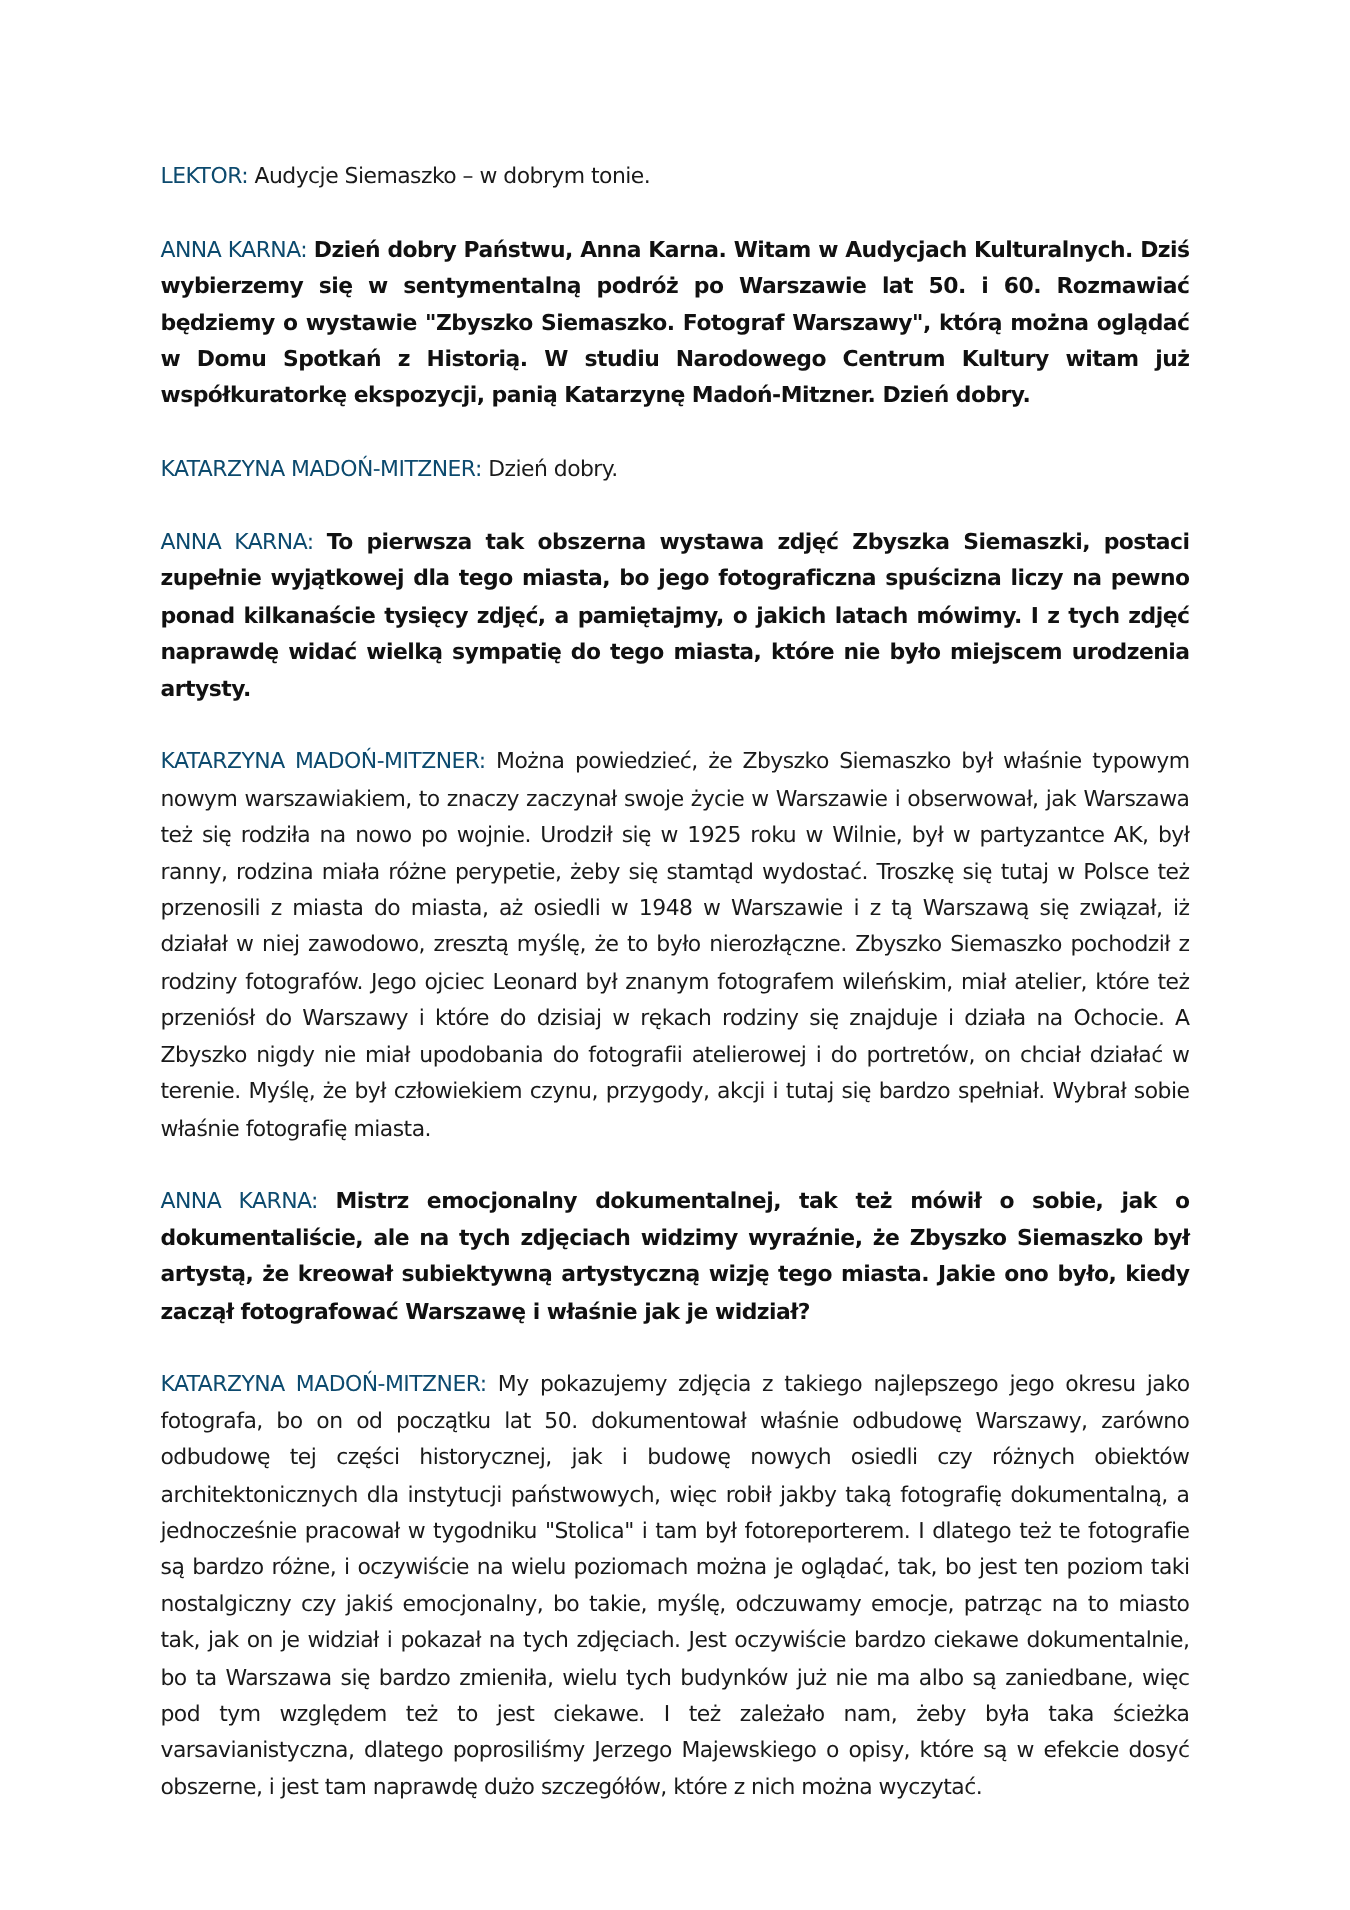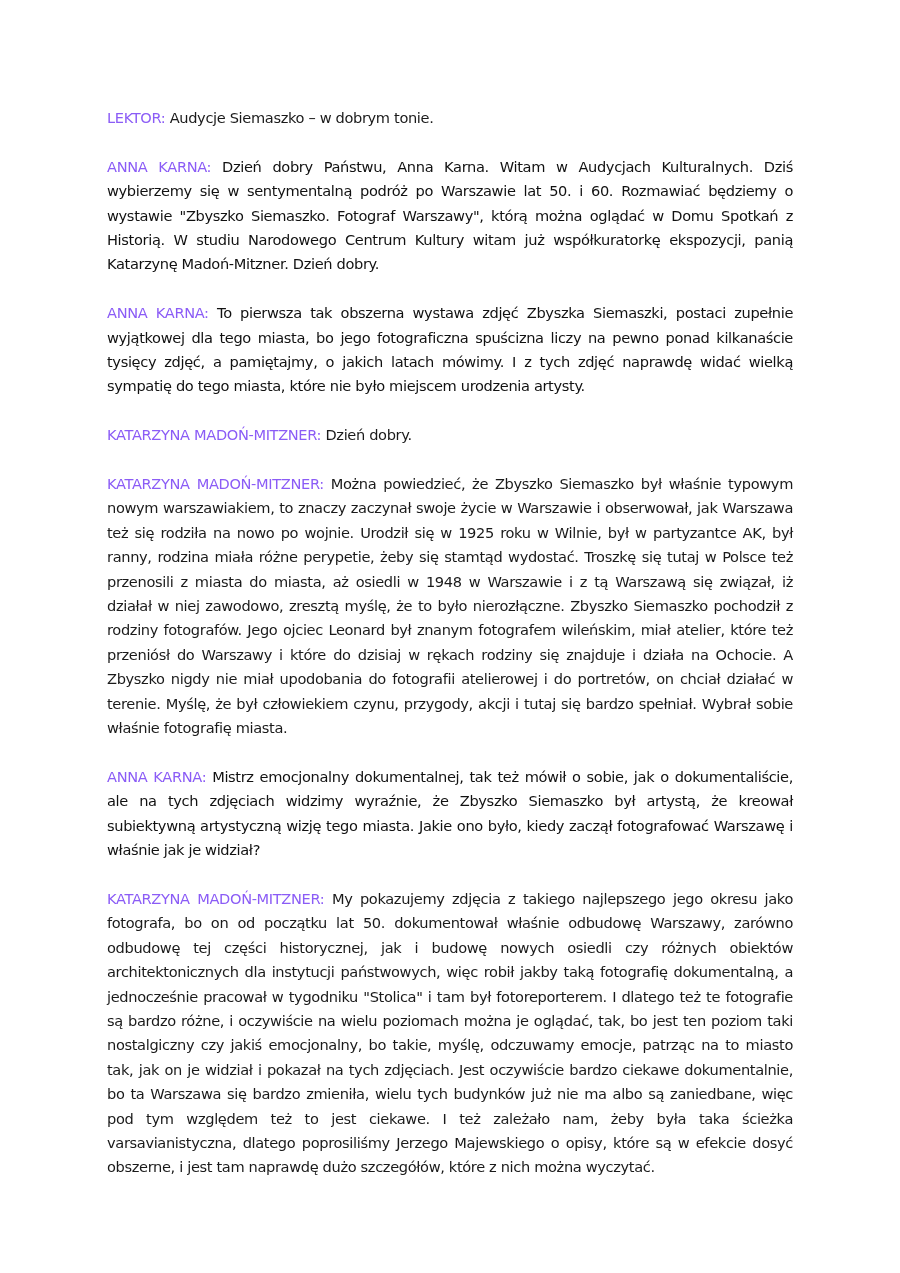--- a/index.html
+++ b/index.html
@@ -12,47 +12,47 @@
     font-family: "DejaVu Sans", sans-serif;
     font-size: 14.6px;
     line-height: 24.4px;
     color: #1a1a1a;
     letter-spacing: -0.35px;
   }
   .para {
     margin: 0 0 24.4px 0;
     text-align: justify;
   }
-  .speaker { font-weight: normal; color: #8b5cf6; }
-  .bold { font-weight: normal; color: #111; }
+  .speaker { font-weight: normal; color: #0c4a6e; }
+  .bold { font-weight: bold; color: #111; }
   .plain { font-weight: normal; }
 </style>
 </head>
 <body>
 
 <div class="page">
 
   <p class="para">
     <span class="speaker">LEKTOR:</span>
     <span class="plain">Audycje Siemaszko – w dobrym tonie.</span>
   </p>
 
   <p class="para">
     <span class="speaker">ANNA KARNA:</span>
     <span class="bold">Dzień dobry Państwu, Anna Karna. Witam w Audycjach Kulturalnych. Dziś wybierzemy się w sentymentalną podróż po Warszawie lat 50. i 60. Rozmawiać będziemy o wystawie "Zbyszko Siemaszko. Fotograf Warszawy", którą można oglądać w Domu Spotkań z Historią. W studiu Narodowego Centrum Kultury witam już współkuratorkę ekspozycji, panią Katarzynę Madoń-Mitzner. Dzień dobry.</span>
   </p>
 
   <p class="para">
-    <span class="speaker">ANNA KARNA:</span>
-    <span class="bold">To pierwsza tak obszerna wystawa zdjęć Zbyszka Siemaszki, postaci zupełnie wyjątkowej dla tego miasta, bo jego fotograficzna spuścizna liczy na pewno ponad kilkanaście tysięcy zdjęć, a pamiętajmy, o jakich latach mówimy. I z tych zdjęć naprawdę widać wielką sympatię do tego miasta, które nie było miejscem urodzenia artysty.</span>
+    <span class="speaker">KATARZYNA MADOŃ-MITZNER:</span>
+    <span class="plain">Dzień dobry.</span>
   </p>
 
   <p class="para">
-    <span class="speaker">KATARZYNA MADOŃ-MITZNER:</span>
-    <span class="plain">Dzień dobry.</span>
+    <span class="speaker">ANNA KARNA:</span>
+    <span class="bold">To pierwsza tak obszerna wystawa zdjęć Zbyszka Siemaszki, postaci zupełnie wyjątkowej dla tego miasta, bo jego fotograficzna spuścizna liczy na pewno ponad kilkanaście tysięcy zdjęć, a pamiętajmy, o jakich latach mówimy. I z tych zdjęć naprawdę widać wielką sympatię do tego miasta, które nie było miejscem urodzenia artysty.</span>
   </p>
 
   <p class="para">
     <span class="speaker">KATARZYNA MADOŃ-MITZNER:</span>
     <span class="plain">Można powiedzieć, że Zbyszko Siemaszko był właśnie typowym nowym warszawiakiem, to znaczy zaczynał swoje życie w Warszawie i obserwował, jak Warszawa też się rodziła na nowo po wojnie. Urodził się w 1925 roku w Wilnie, był w partyzantce AK, był ranny, rodzina miała różne perypetie, żeby się stamtąd wydostać. Troszkę się tutaj w Polsce też przenosili z miasta do miasta, aż osiedli w 1948 w Warszawie i z tą Warszawą się związał, iż działał w niej zawodowo, zresztą myślę, że to było nierozłączne. Zbyszko Siemaszko pochodził z rodziny fotografów. Jego ojciec Leonard był znanym fotografem wileńskim, miał atelier, które też przeniósł do Warszawy i które do dzisiaj w rękach rodziny się znajduje i działa na Ochocie. A Zbyszko nigdy nie miał upodobania do fotografii atelierowej i do portretów, on chciał działać w terenie. Myślę, że był człowiekiem czynu, przygody, akcji i tutaj się bardzo spełniał. Wybrał sobie właśnie fotografię miasta.</span>
   </p>
 
   <p class="para">
     <span class="speaker">ANNA KARNA:</span>
     <span class="bold">Mistrz emocjonalny dokumentalnej, tak też mówił o sobie, jak o dokumentaliście, ale na tych zdjęciach widzimy wyraźnie, że Zbyszko Siemaszko był artystą, że kreował subiektywną artystyczną wizję tego miasta. Jakie ono było, kiedy zaczął fotografować Warszawę i właśnie jak je widział?</span>

